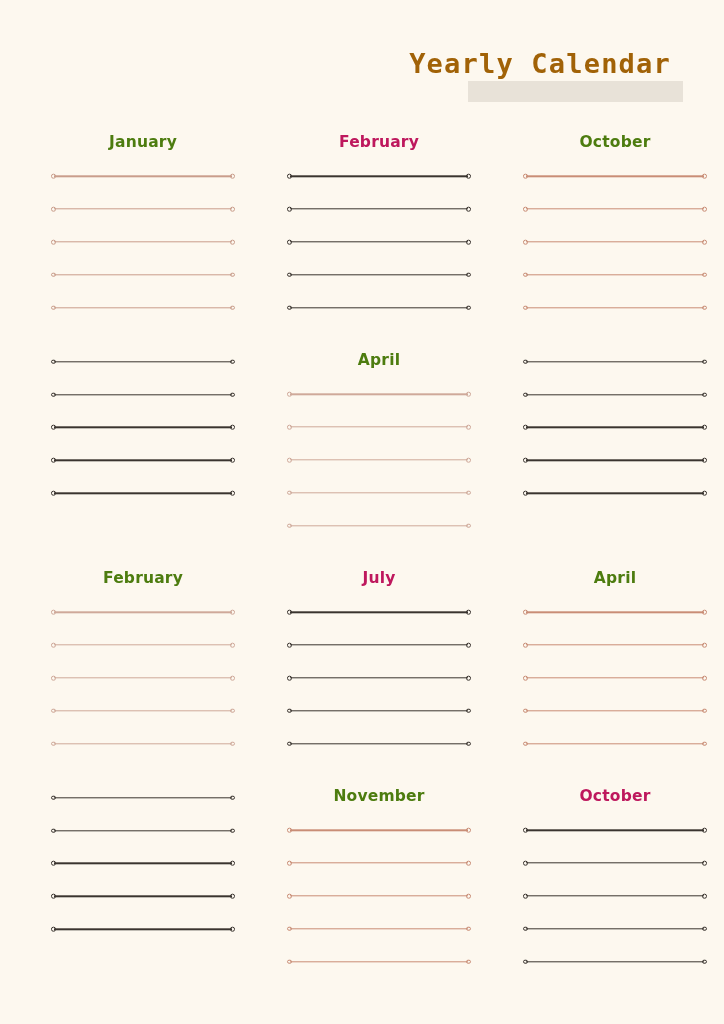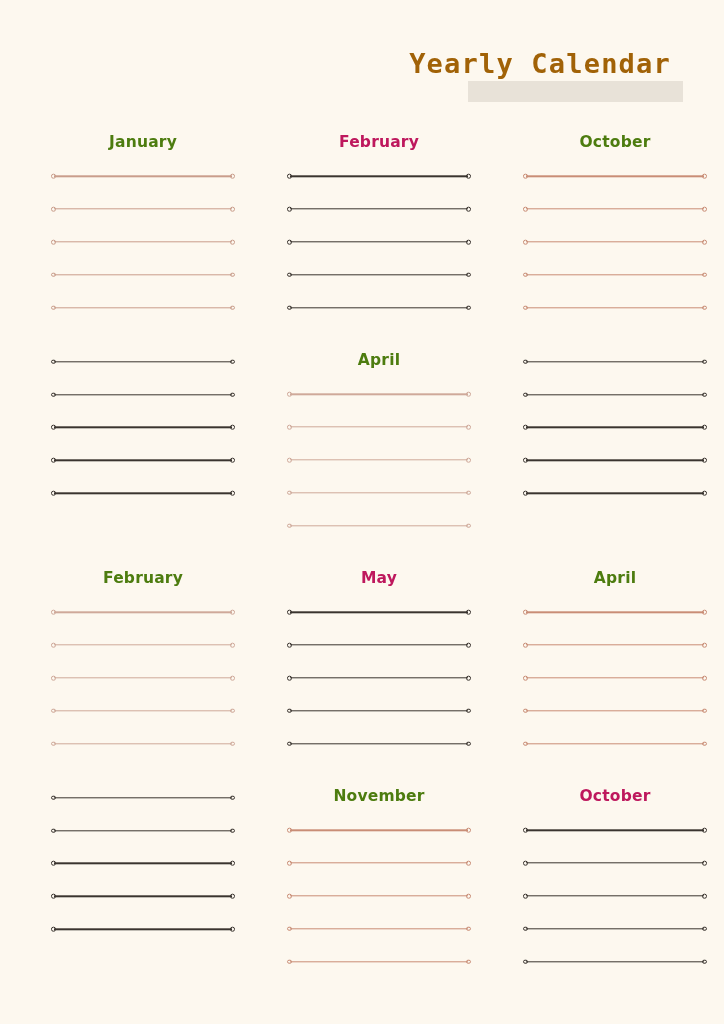--- a/index.html
+++ b/index.html
@@ -336,21 +336,21 @@
             <span class="dot right"></span>
           </div>
           <div class="rule">
             <span class="dot left"></span>
             <span class="bar"></span>
             <span class="dot right"></span>
           </div>
         </div>
       </div>
       <div class="month-block col1">
-        <div class="month-name dark">May</div>
+        <div class="month-name dark">July</div>
         <div class="lines dark">
           <div class="rule">
             <span class="dot left"></span>
             <span class="bar"></span>
             <span class="dot right"></span>
           </div>
           <div class="rule">
             <span class="dot left"></span>
             <span class="bar"></span>
             <span class="dot right"></span>

